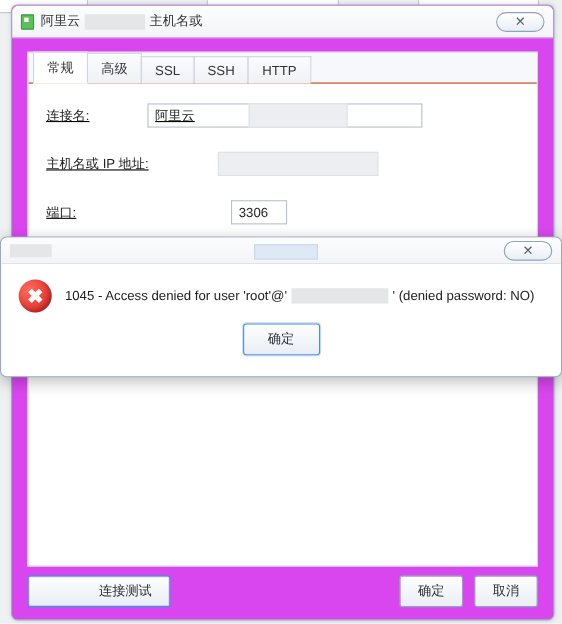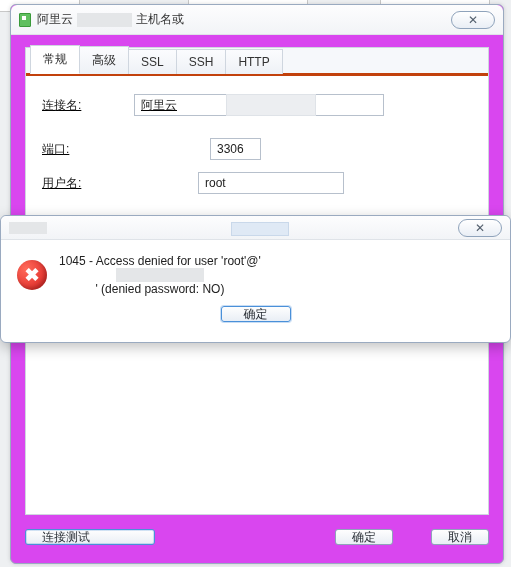--- a/index.html
+++ b/index.html
@@ -29,47 +29,47 @@
   .title-spacer { flex: 1; }
   .close-pill {
     width: 44px; height: 18px; border: 1px solid #8fa3bb; border-radius: 9px;
     background: linear-gradient(#fff,#e9eef5); display: flex; align-items: center; justify-content: center;
     color:#54606e; cursor: pointer;
   }
 
   .content { position: absolute; left: 14px; top: 42px; right: 14px; bottom: 48px;
     border: 1px solid #cfd6df; background: #fff; }
 
-  .tabs { display: flex; border-bottom: 3px solid #c2410c; background: #f6f8fb; height: 28px; align-items: flex-end; padding-left: 4px; }
+  .tabs { display: flex; border-bottom: 1px solid #c2410c; background: #f6f8fb; height: 28px; align-items: flex-end; padding-left: 4px; }
   .tab { padding: 5px 12px; border: 1px solid #cfd6df; border-bottom: none; margin-right: -1px;
     background: linear-gradient(#fbfcfe,#eef1f6); color:#333; cursor:pointer; position:relative; top:1px; }
   .tab.active { background: #fff; font-weight: 500; z-index:2; border-bottom:1px solid #fff; }
 
   .form-area { padding: 18px 16px; }
   .form-row { display: flex; align-items: center; margin-bottom: 22px; text-decoration: underline; }
   .form-row label { width: 156px; color:#222; }
   .form-row .field { flex: 0 0 auto; }
   input.text {
     height: 22px; border: 1px solid #b7c0cc; padding: 2px 6px; background:#fff; color:#222;
   }
   .in-wide { width: 250px; }
   .in-med  { width: 146px; }
   .in-port { width: 51px; }
   .redact-box { height:22px; border:1px solid #dfe3e8; background:#eceef1; }
   .rb-200 { width: 146px; }
   .rb-90  { width: 90px; display:inline-block; vertical-align:middle; margin-left:-2px; }
 
   .bottom-bar {
     position: absolute; left: 14px; right: 14px; bottom: 10px; height: 32px;
-    display: flex; align-items: center; gap: 28px;
+    display: flex; align-items: center;
   }
   .btn {
-    height: 16px; padding: 0 16px; border: 1px solid #8fa3bb; border-radius: 3px;
+    height: 29px; padding: 0 16px; border: 1px solid #8fa3bb; border-radius: 3px;
     background: linear-gradient(#fefefe,#e9eef5); color:#2a2f36; cursor:pointer;
-    display:inline-flex; align-items:center; justify-content:flex-start;
+    display:inline-flex; align-items:center; justify-content:flex-end;
   }
   .btn.primary-outline { border-color:#4a90d9; box-shadow: inset 0 0 0 1px rgba(74,144,217,.25); width:130px; }
   .bb-spacer { flex:1; }
   .btn + .btn { margin-left: 10px; }
 
   
   .error-dialog {
     position: absolute; left: 0px; top: 215px; width: 511px; height: 128px;
     background: #fff; border: 1px solid #9aaac0; border-radius: 6px;
     box-shadow: 0 4px 14px rgba(0,0,0,0.25);
@@ -81,21 +81,21 @@
     border-bottom:1px solid #dfe3e8;
     border-top-left-radius:6px; border-top-right-radius:6px;
   }
   .err-title-redact { width:38px; height:12px; background:#e4e6e8; }
   .error-body { display:flex; align-items:center; padding: 14px 16px 6px 16px; }
   .error-icon {
     width: 30px; height: 30px; border-radius: 50%; background: radial-gradient(circle at 30% 30%, #ff6a5a, #d81e1e);
     display:flex; align-items:center; justify-content:center; color:#fff; font-weight:bold; font-size:18px;
     margin-right: 12px; box-shadow: inset -2px -2px 4px rgba(0,0,0,.25);
   }
-  .error-text { color:#222; display:flex; align-items:center; flex-wrap:nowrap;flex-direction:column; }
+  .error-text { color:#222; display:flex; align-items:center; flex-wrap:nowrap; }
   .err-redact { display:inline-block; width:88px; height:14px; background:#e4e6e8; margin: 0 4px; vertical-align:middle; }
   .error-buttons { display:flex; justify-content:center; padding: 4px 0 10px 0; }
   .btn.ok { border-color:#4a90d9; box-shadow: 0 0 0 1px rgba(74,144,217,.3); padding:0 22px; }
 
   .small-redact-row { display:flex; align-items:center; padding: 2px 0 0 184px; }
   .small-redact { width:58px; height:14px; background:#dfe9f5; border:1px solid #c9d8ea; }
 </style>
 </head>
 <body>
 
@@ -130,20 +130,26 @@
       <div class="form-row">
         <label>连接名:</label>
         <div class="field" style="display:flex;align-items:center;">
           <input class="text in-wide" type="text" value="阿里云" style="">
           <span style="position:relative; left:-156px; pointer-events:none;">
             <span class="rb-90 redact-box"></span>
           </span>
         </div>
       </div>
 
+      <div class="form-row">
+        <label>主机名或 IP 地址:</label>
+        <div class="field">
+          <div class="redact-box rb-200"></div>
+        </div>
+      </div>
 
       <div class="form-row" style="margin-bottom:12px;gap:12px;">
         <label>端口:</label>
         <div class="field">
           <input class="text in-port" type="text" value="3306" style="">
         </div>
       </div>
 
       <div class="form-row" style="margin-bottom:8px;">
         <label>用户名:</label>

